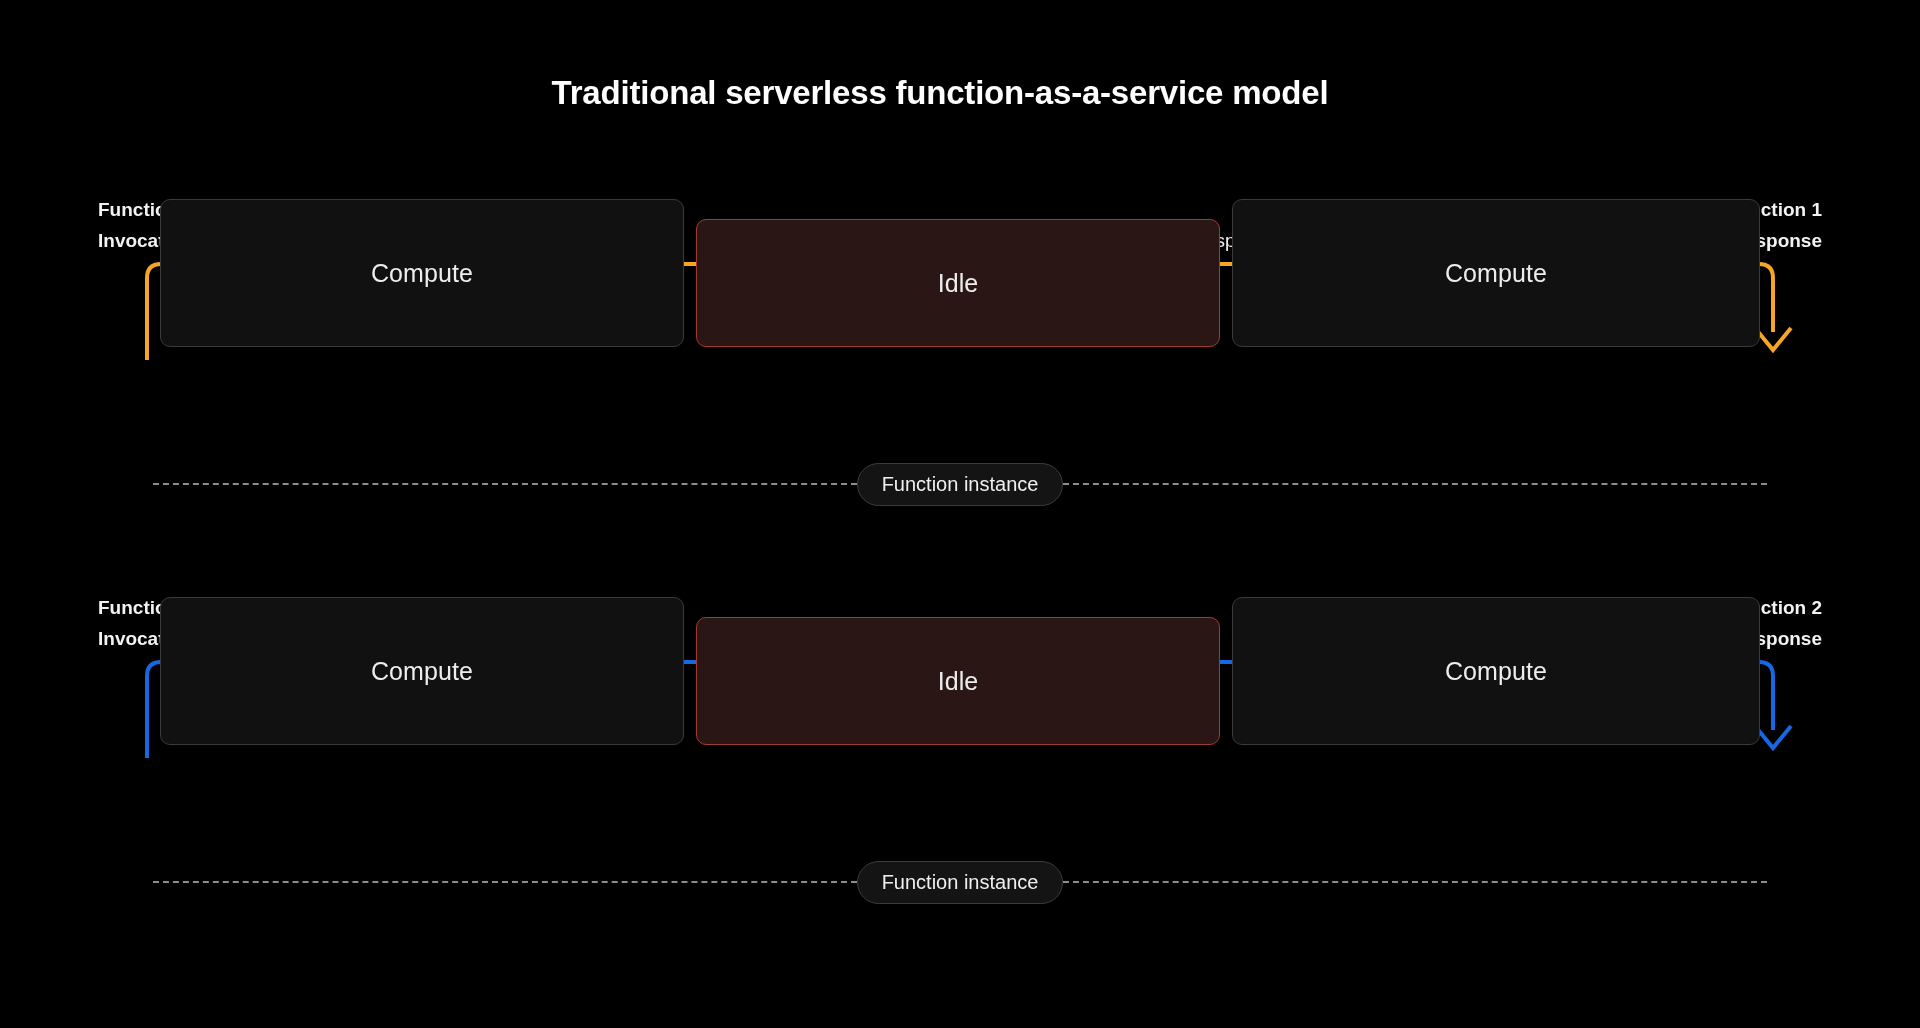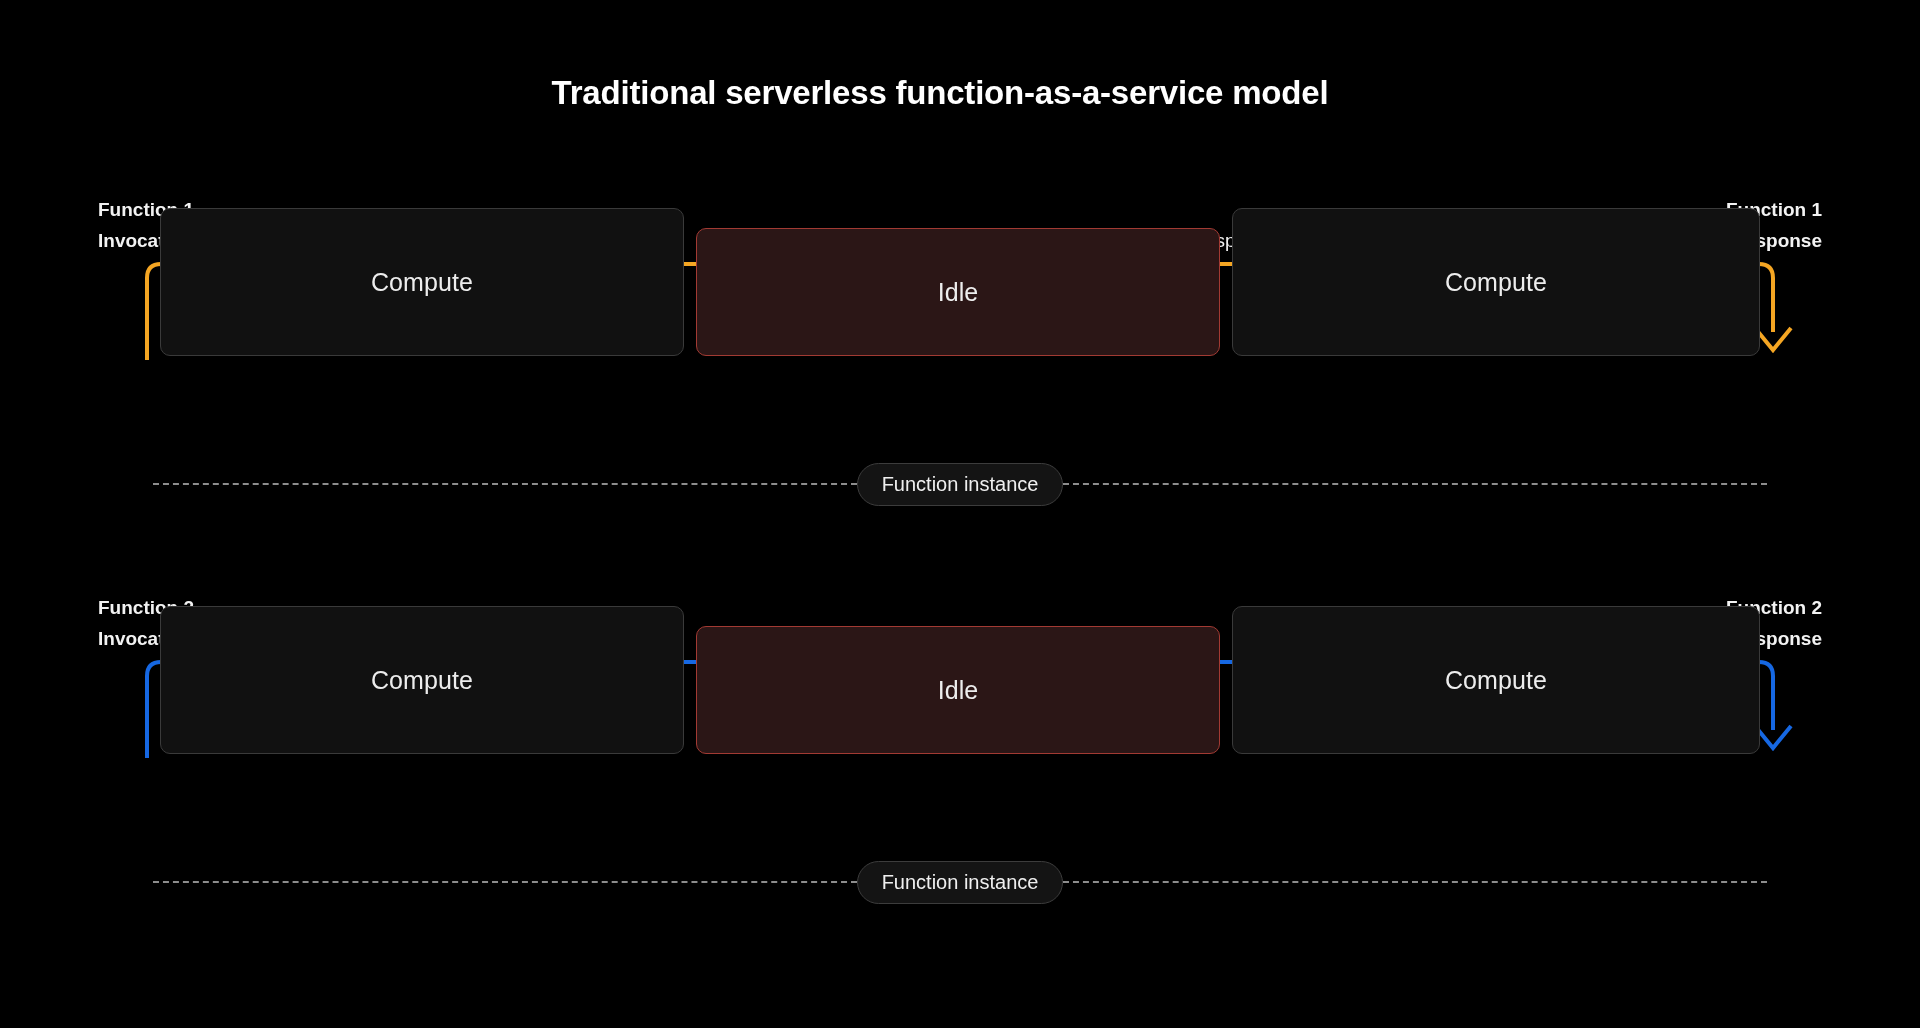--- a/index.html
+++ b/index.html
@@ -71,21 +71,21 @@
     width: 1628px;
     height: 170px;
     pointer-events: none;
   }
   .bracket svg { display: block; overflow: visible; }
 
   
   .track {
     position: absolute;
     left: 160px;
-    top: 18px;
+    top: 9px;
     width: 1600px;
     height: 148px;
     display: flex;
     gap: 12px;
   }
   .seg {
     border-radius: 10px;
     display: flex;
     align-items: center;
     justify-content: center;

